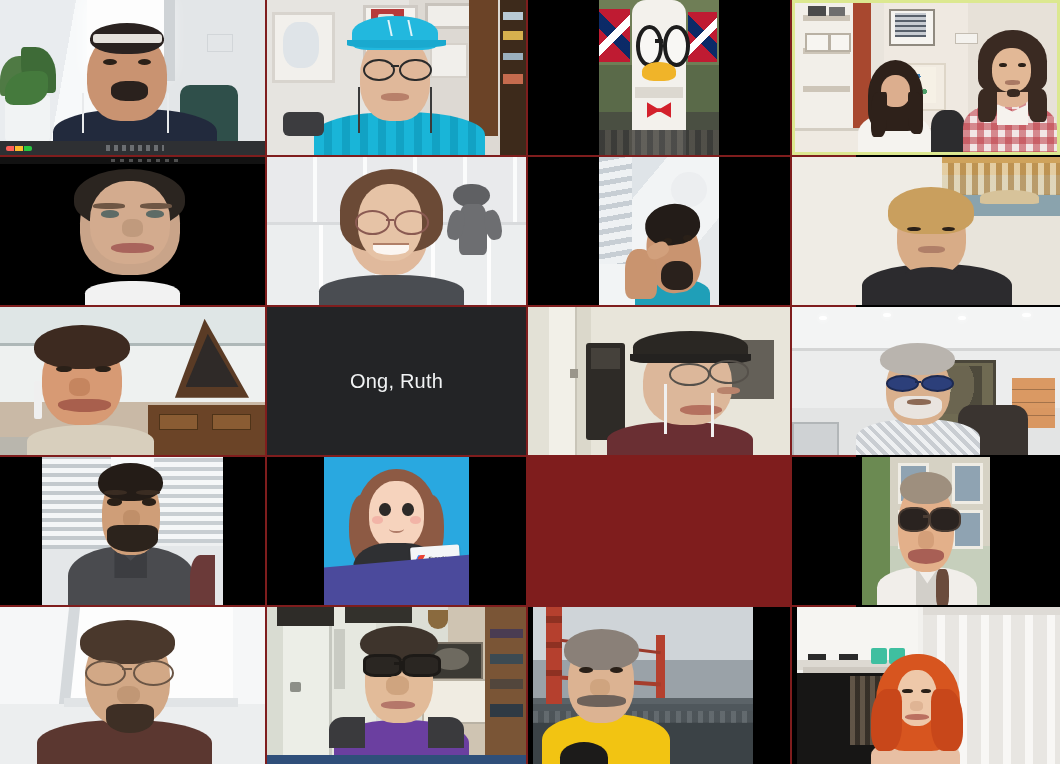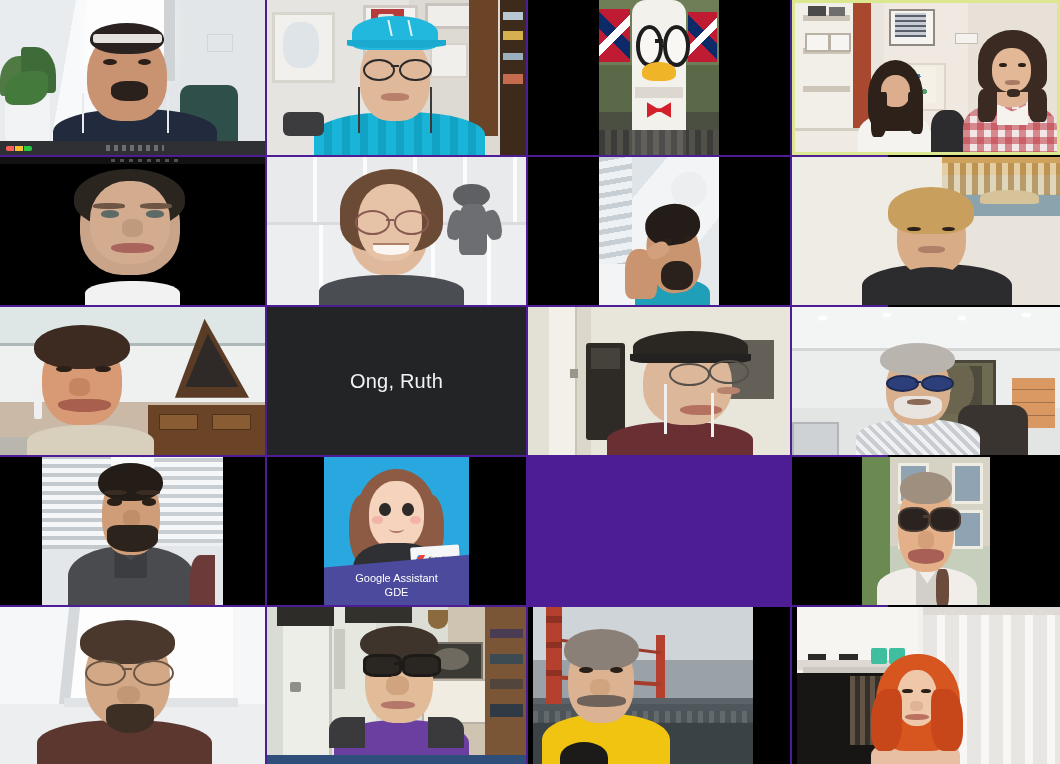--- a/index.html
+++ b/index.html
@@ -1,20 +1,20 @@
 <!DOCTYPE html>
 <html><head>
 <meta charset="utf-8">
 <style>
   html,body{margin:0;padding:0;background:#000;}
   body{width:1060px;height:764px;overflow:hidden;
        font-family:"Liberation Sans","DejaVu Sans",sans-serif;}
 
   #grid{
-    position:relative;width:856px;height:764px;background:#4c1d95;padding-left:32px;
+    position:relative;width:856px;height:764px;background:#7f1d1d;
   }
 
   .tile{
     position:absolute;overflow:hidden;background:#000;
     box-sizing:border-box;
   }
   .tile .vid{
     position:absolute;inset:0;overflow:hidden;
   }
   
@@ -447,24 +447,20 @@
         <div class="ga-eye" style="left:54%;"></div>
         <div class="ga-cheek" style="left:33%;"></div>
         <div class="ga-cheek" style="left:59%;"></div>
         <div class="ga-mouth"></div>
         <div class="ga-body"></div>
         <div class="ga-badge">
           <i></i>
           <b>Experts</b>
         </div>
         <div class="ga-banner"></div>
-        <div class="ga-label">
-          <div>Google Assistant</div>
-          <div>GDE</div>
-        </div>
       </div>
     </div>
   </div>
 
 
   <div class="tile pillar" style="left:792px;top:457px;width:268px;height:148px;">
     <div class="vid" style="left:26%;right:26%;">
       <div class="scene">
         <div class="wall" style="background:linear-gradient(180deg,#cfd6c6 0 40%,#c6cfbc 40% 100%);"></div>
         <div class="rect" style="left:0;top:0;width:22%;height:100%;background:#6b8a52;"></div>

